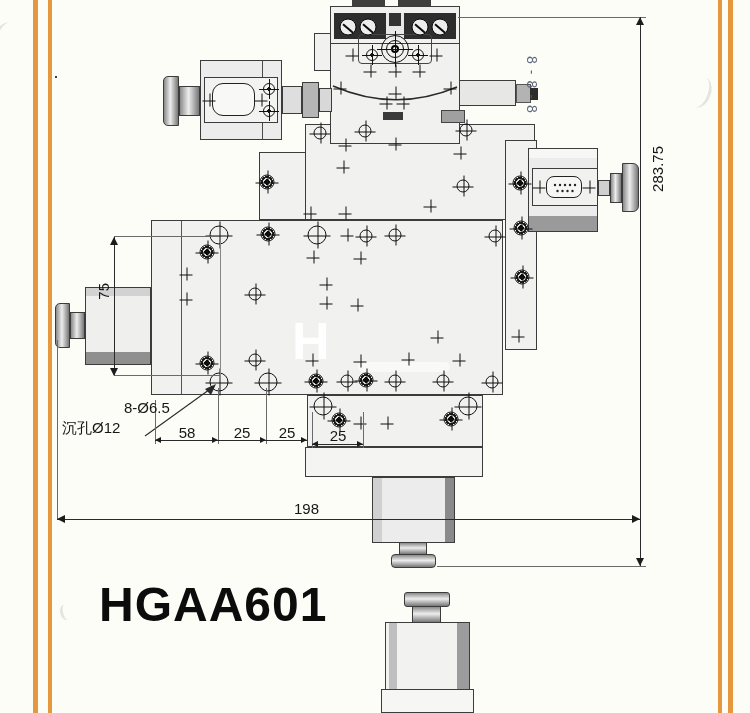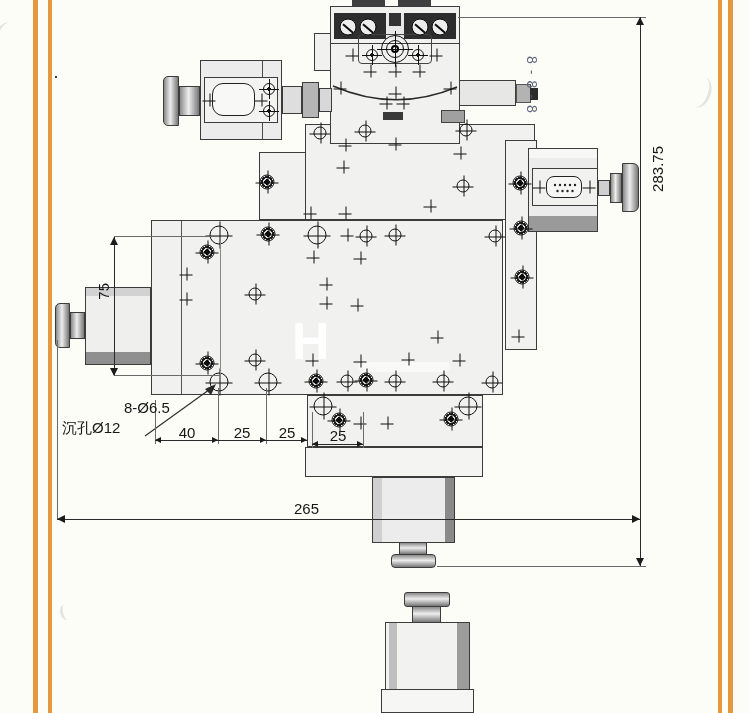--- a/index.html
+++ b/index.html
@@ -251,47 +251,48 @@
   <div class="ext" style="left:114px;top:375px;width:107px;height:1px;"></div>
   <div class="ln" style="left:114px;top:237px;width:1px;height:138px;"></div>
   <div class="arr arrU" style="left:110px;top:237px;"></div>
   <div class="arr arrD" style="left:110px;top:368px;"></div>
   <div class="dimtext vtext" style="left:95px;top:283px;">75</div>
 
   <div class="ext" style="left:57px;top:340px;width:1px;height:180px;"></div>
   <div class="ln" style="left:57px;top:519px;width:583px;height:1px;"></div>
   <div class="arr arrL" style="left:57px;top:515px;"></div>
   <div class="arr arrR" style="left:632px;top:515px;"></div>
-  <div class="dimtext" style="left:294px;top:500px;">265</div>
+  <div class="dimtext" style="left:294px;top:500px;">198</div>
 
   <div class="ext" style="left:458px;top:17px;width:188px;height:1px;"></div>
   <div class="ext" style="left:437px;top:566px;width:209px;height:1px;"></div>
   <div class="ln" style="left:640px;top:17px;width:1px;height:549px;"></div>
   <div class="arr arrU" style="left:636px;top:17px;"></div>
   <div class="arr arrD" style="left:636px;top:558px;"></div>
   <div class="dimtext vtext" style="left:649px;top:146px;">283.75</div>
 
   <div class="ext" style="left:155px;top:400px;width:1px;height:44px;"></div>
   <div class="ext" style="left:218px;top:388px;width:1px;height:56px;"></div>
   <div class="ext" style="left:266px;top:388px;width:1px;height:56px;"></div>
   <div class="ln" style="left:155px;top:440px;width:152px;height:1px;"></div>
   <div class="arr arrLs" style="left:155px;top:437px;"></div>
   <div class="arr arrRs" style="left:212px;top:437px;"></div>
   <div class="arr arrRs" style="left:260px;top:437px;"></div>
   <div class="arr arrRs" style="left:301px;top:437px;"></div>
-  <div class="dimtext ctr" style="left:187px;top:424px;">40</div>
+  <div class="dimtext ctr" style="left:187px;top:424px;">58</div>
   <div class="dimtext ctr" style="left:242px;top:424px;">25</div>
   <div class="dimtext ctr" style="left:287px;top:424px;">25</div>
 
   <div class="ext" style="left:312px;top:412px;width:1px;height:36px;"></div>
   <div class="ext" style="left:363px;top:412px;width:1px;height:36px;"></div>
   <div class="ln" style="left:312px;top:444px;width:51px;height:1px;"></div>
   <div class="arr arrLs" style="left:312px;top:441px;"></div>
   <div class="arr arrRs" style="left:357px;top:441px;"></div>
   <div class="dimtext ctr" style="left:338px;top:427px;">25</div>
 
   <div class="dimtext" style="left:76px;top:399px;margin-left:48px;">8-Ø6.5</div>
   <div class="dimtext" style="left:62px;top:419px;">沉孔Ø12</div>
 
   <div class="ext" style="left:220px;top:243px;width:1px;height:135px;background:#888;"></div>
 
+  <div class="model" style="left:99px;top:577px;">HGAA601</div>
 
 </div>
 
 </body></html>

